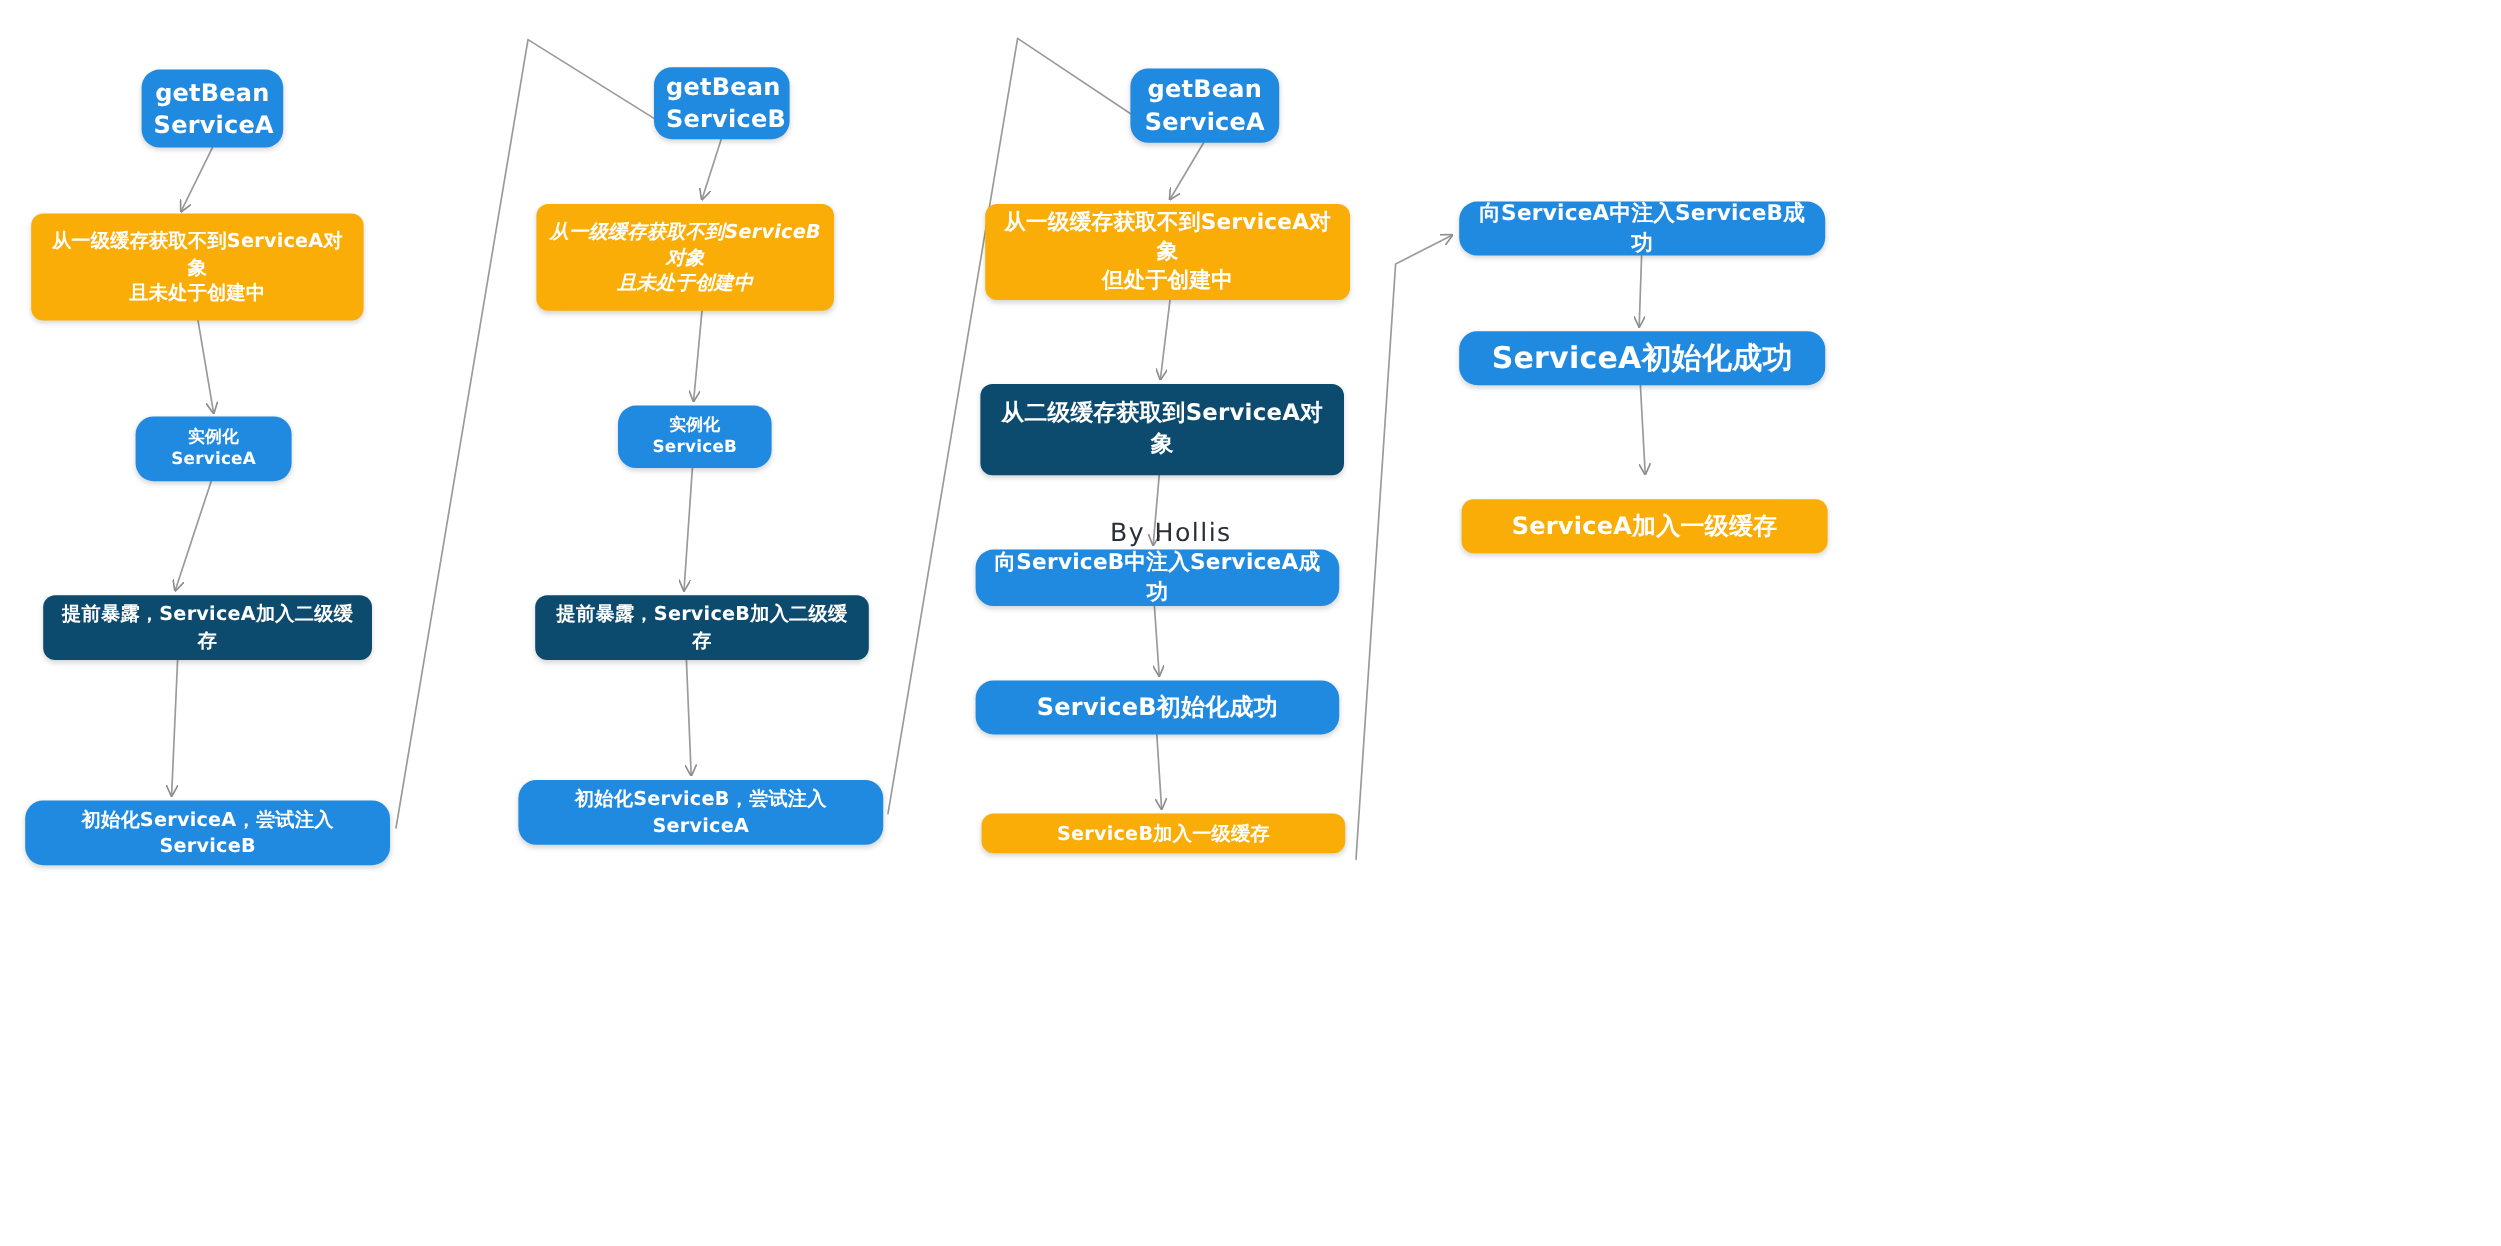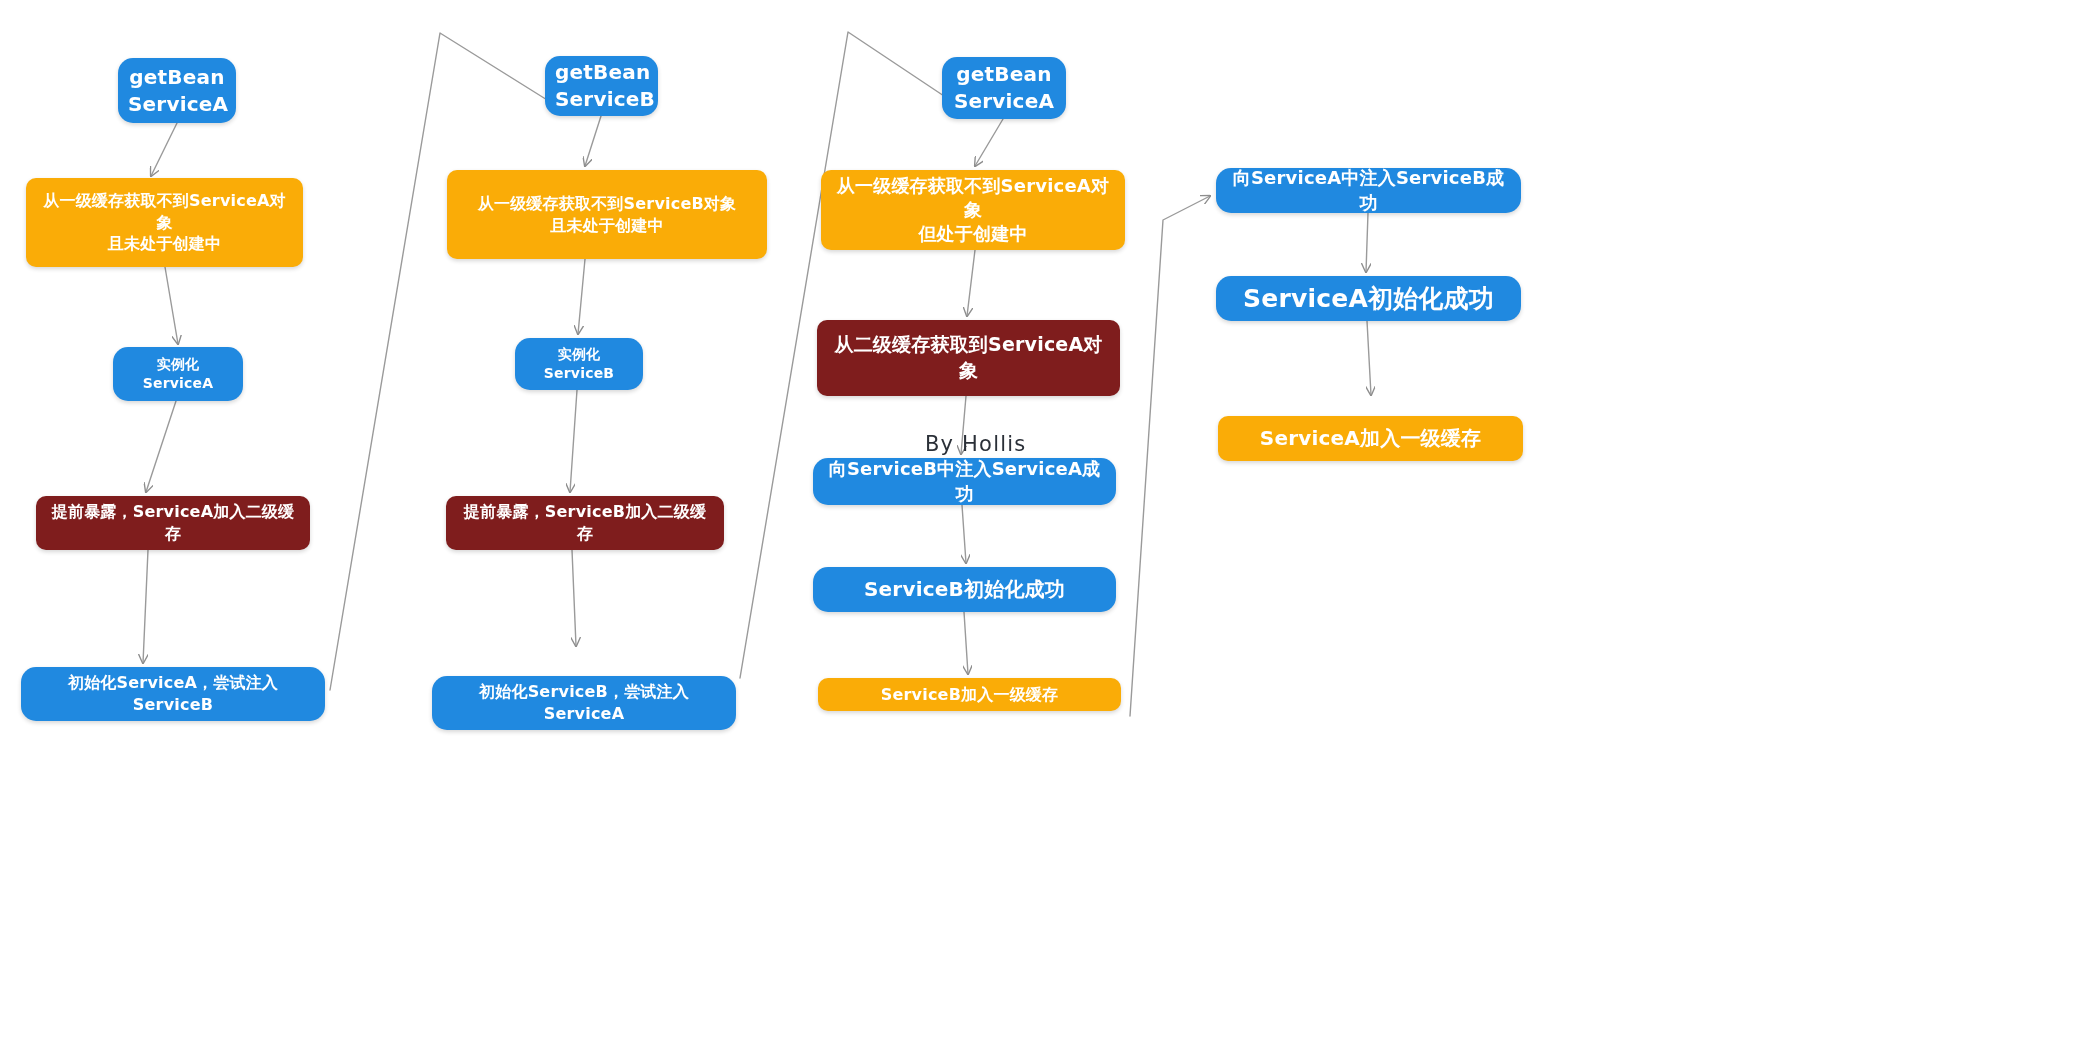--- a/index.html
+++ b/index.html
@@ -45,21 +45,21 @@
     z-index: 2;
     box-shadow: 0 2px 4px rgba(0,0,0,0.16);
     -webkit-font-smoothing: antialiased;
   }
   .node span {
     display: block;
     width: 100%;
   }
   .node.blue   { background: #2089E0; border-radius: 15px; }
   .node.orange { background: #FAAC07; }
-  .node.purple { background: #7f1d1d; }
+  .node.purple { background: #0c4a6e; }
 
   .annotation {
     position: absolute;
     color: #2b3038;
     font-family: "DejaVu Sans", "Liberation Sans", sans-serif;
     font-size: 21px;
     letter-spacing: 1.2px;
     z-index: 2;
     white-space: nowrap;
   }
@@ -109,30 +109,30 @@
       </div>
       <div class="node purple" style="left: 36px; top: 496px; width: 274px; height: 54px; font-size: 16px;">
         <span>提前暴露，ServiceA加入二级缓存</span>
       </div>
       <div class="node blue" style="left: 21px; top: 667px; width: 304px; height: 54px; font-size: 16px; text-align: center;">
         <span>初始化ServiceA，尝试注入ServiceB</span>
       </div>
       <div class="node blue" style="left: 545px; top: 56px; width: 113px; height: 60px; font-size: 20px;">
         <span>getBean<br>ServiceB</span>
       </div>
-      <div class="node orange" style="left: 447px; top: 170px; width: 320px; height: 89px; font-size: 16px;">
+      <div class="node orange" style="left: 447px; top: 170px; width: 248px; height: 89px; font-size: 16px; font-style: italic;">
         <span>从一级缓存获取不到ServiceB对象<br>且未处于创建中</span>
       </div>
       <div class="node blue" style="left: 515px; top: 338px; width: 128px; height: 52px; font-size: 14px;">
         <span>实例化ServiceB</span>
       </div>
       <div class="node purple" style="left: 446px; top: 496px; width: 278px; height: 54px; font-size: 16px;">
         <span>提前暴露，ServiceB加入二级缓存</span>
       </div>
-      <div class="node blue" style="left: 432px; top: 676px; width: 304px; height: 54px; font-size: 16px;">
+      <div class="node blue" style="left: 432px; top: 650px; width: 304px; height: 54px; font-size: 16px;">
         <span>初始化ServiceB，尝试注入ServiceA</span>
       </div>
       <div class="node blue" style="left: 942px; top: 57px; width: 124px; height: 62px; font-size: 20px;">
         <span>getBean<br>ServiceA</span>
       </div>
       <div class="node orange" style="left: 821px; top: 170px; width: 304px; height: 80px; font-size: 18px;">
         <span>从一级缓存获取不到ServiceA对象<br>但处于创建中</span>
       </div>
       <div class="node purple" style="left: 817px; top: 320px; width: 303px; height: 76px; font-size: 19px;">
         <span>从二级缓存获取到ServiceA对象</span>

